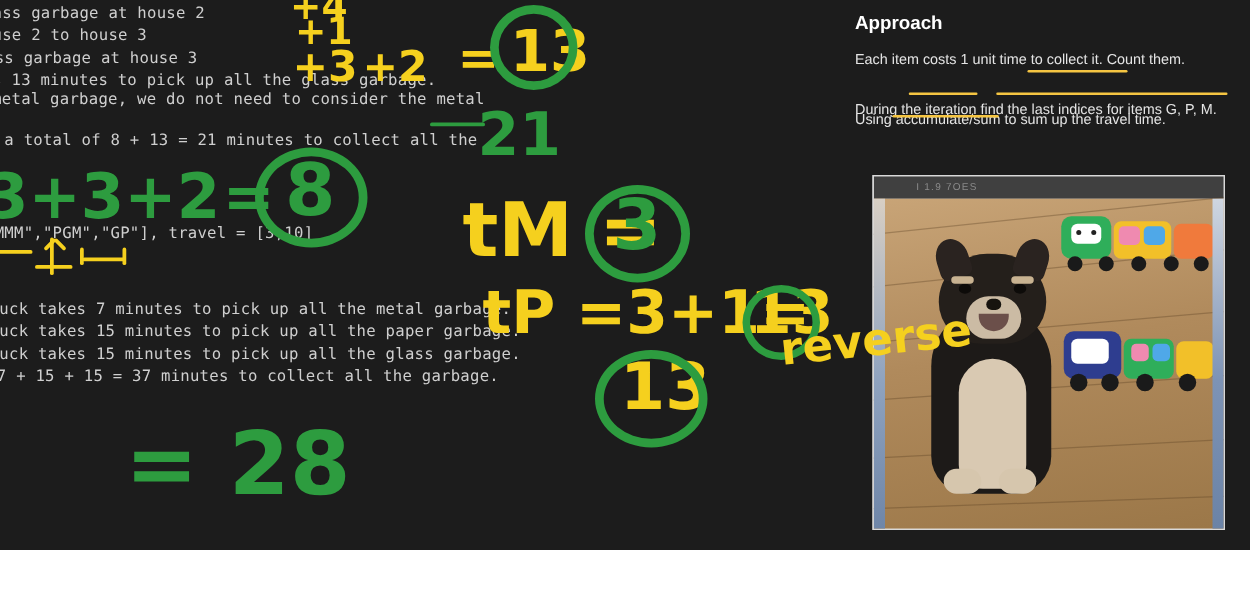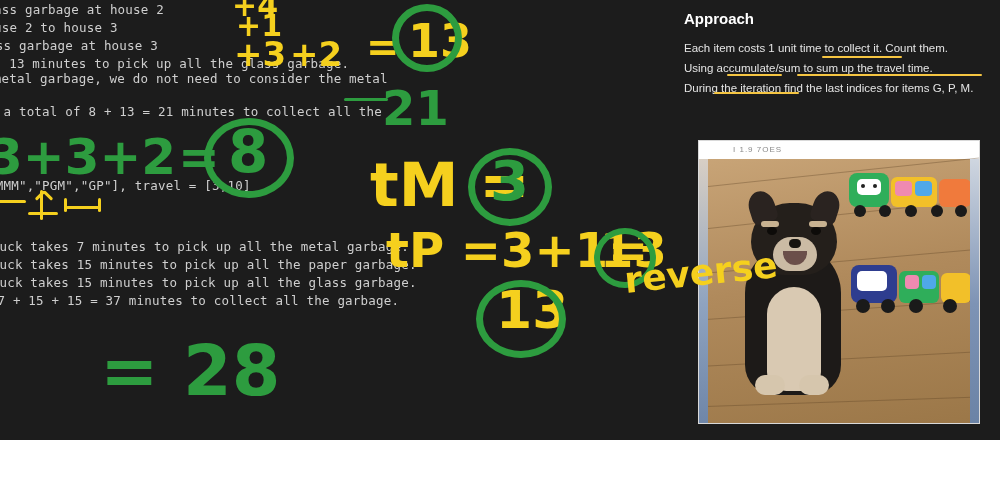--- a/index.html
+++ b/index.html
@@ -63,21 +63,21 @@
   #approach .line {
     position: absolute;
     left: 12px;
     color: #e4e4e4;
     font-size: 11.5px;
     font-family: "Liberation Sans", sans-serif;
     white-space: nowrap;
   }
   #approach .l1 { top: 42px; }
   #approach .l2 { top: 60px; margin-top: 22px; }
-  #approach .l3 { top: 62px; }
+  #approach .l3 { top: 90px; }
   
   .uline {
     position: absolute;
     height: 2px;
     background: #f5c542;
     border-radius: 1px;
   }
   
   #photo {
     position: absolute;
@@ -86,21 +86,21 @@
     width: 280px;
     height: 282px;
     background: #e8e8e8;
     border: 1px solid #d9d9d9;
     overflow: hidden;
   }
   #photo .phead {
     position: absolute;
     left: 0; top: 0;
     width: 100%; height: 18px;
-    background: #ffffff;
+    background: #404040;
     color: #8a8a8a;
     font-size: 8px;
     font-family: "Liberation Sans", sans-serif;
     line-height: 18px;
     padding-left: 34px;
     box-sizing: border-box;
     letter-spacing: 1px;
   }
   #photo .sq {
     position: absolute;

